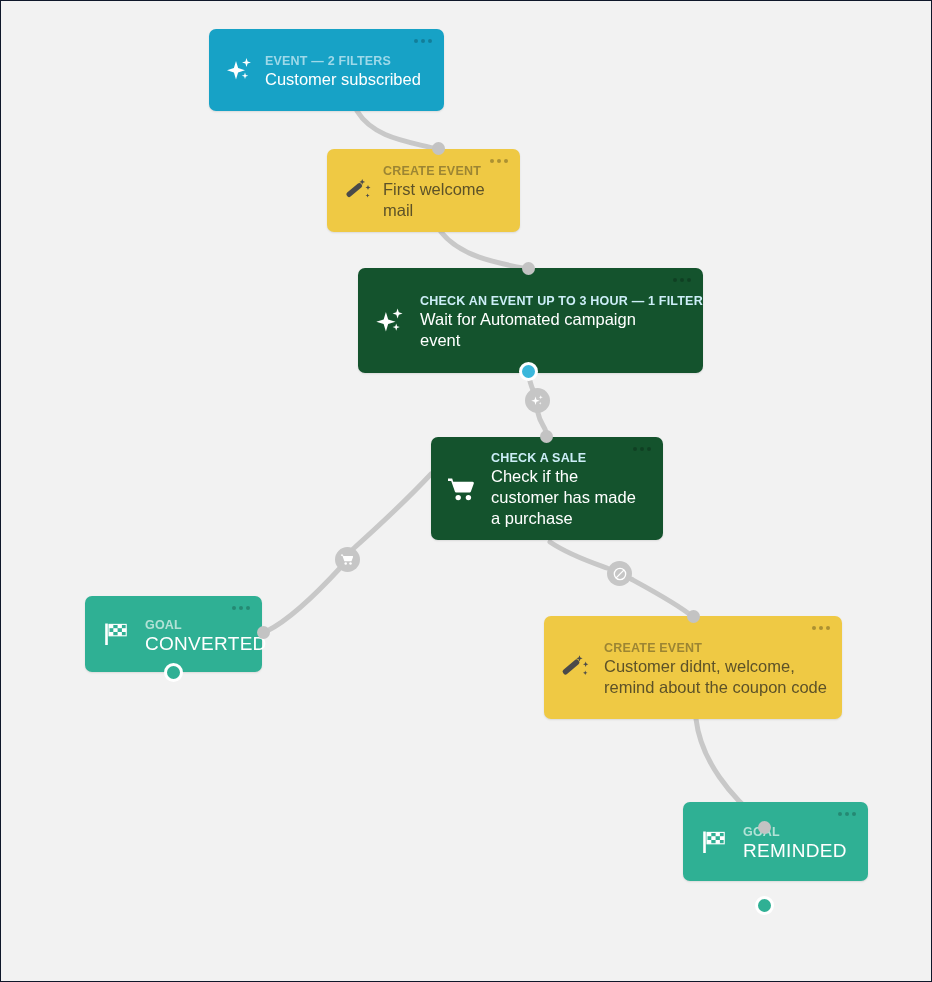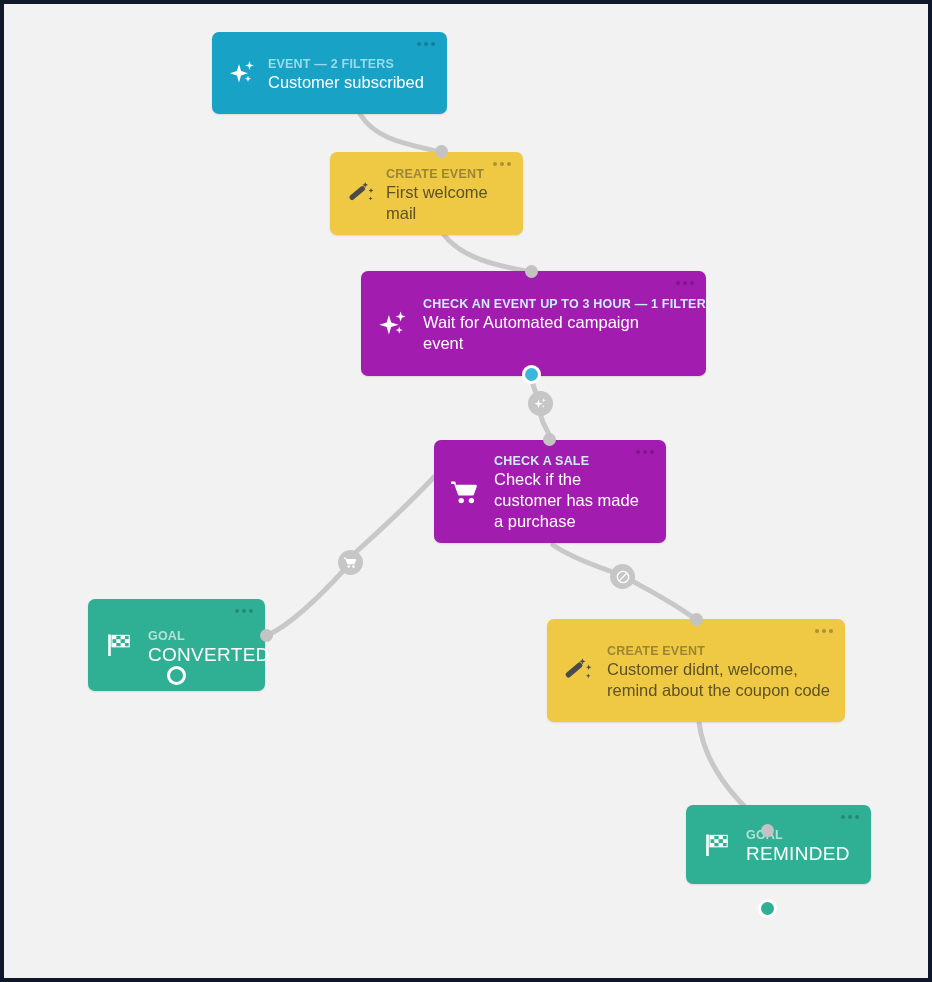--- a/index.html
+++ b/index.html
@@ -5,21 +5,21 @@
   html, body {
     margin: 0;
     padding: 0;
     background: #ffffff;
   }
   #canvas {
     position: relative;
     width: 932px;
     height: 982px;
     background: #f2f2f2;
-    border: 4px solid #0f172a;
+    border: 1px solid #0f172a;
     box-sizing: border-box;
     overflow: hidden;
     font-family: "Liberation Sans", sans-serif;
     -webkit-font-smoothing: antialiased;
   }
   #edges {
     position: absolute;
     left: 0;
     top: 0;
     width: 932px;
@@ -62,21 +62,21 @@
     font-size: 16.5px;
     font-weight: 400;
     line-height: 21px;
   }
 
   
   .n-blue-dark { background: #17a2c6; }
   .n-blue-dark .kicker { color: #9ed9e9; }
   .n-blue-dark .title  { color: #ffffff; }
 
-  .n-blue { background: #a21caf; align-items: center; }
+  .n-blue { background: #14532d; align-items: center; }
   .n-blue .kicker { color: #cdeef8; }
   .n-blue .title  { color: #ffffff; }
 
   .n-yellow { background: #efc944; }
   .n-yellow .kicker { color: #9c8533; }
   .n-yellow .title  { color: #5d5228; }
 
   .n-green { background: #2fb094; }
   .n-green .kicker { color: #b2e2d6; }
   .n-green .title  { color: #ffffff; }
@@ -255,21 +255,21 @@
     </svg>
   </span>
 
   <span class="badge" style="left:606px; top:560px;">
     <svg width="16" height="16" viewBox="0 0 24 24" xmlns="http://www.w3.org/2000/svg">
       <circle cx="12" cy="12" r="8.5" fill="none" stroke="#ffffff" stroke-width="2"></circle>
       <line x1="6.2" y1="17.8" x2="17.8" y2="6.2" stroke="#ffffff" stroke-width="2"></line>
     </svg>
   </span>
 
-  <div class="node n-green goal" style="left:84px; top:595px; width:177px; height:92px;">
+  <div class="node n-green goal" style="left:84px; top:595px; width:177px; height:76px;">
     <span class="ico">
       <svg width="26" height="26" viewBox="0 0 26 26" xmlns="http://www.w3.org/2000/svg">
         <rect x="2.2" y="2.5" width="2.6" height="21.5" fill="#ffffff"></rect>
         <g fill="#ffffff">
           <rect x="6" y="3.4" width="4.3" height="3.8"></rect>
           <rect x="14.6" y="3.4" width="4.3" height="3.8"></rect>
           <rect x="10.3" y="7.2" width="4.3" height="3.8"></rect>
           <rect x="18.9" y="7.2" width="4.3" height="3.8"></rect>
           <rect x="6" y="11.0" width="4.3" height="3.8"></rect>
           <rect x="14.6" y="11.0" width="4.3" height="3.8"></rect>

